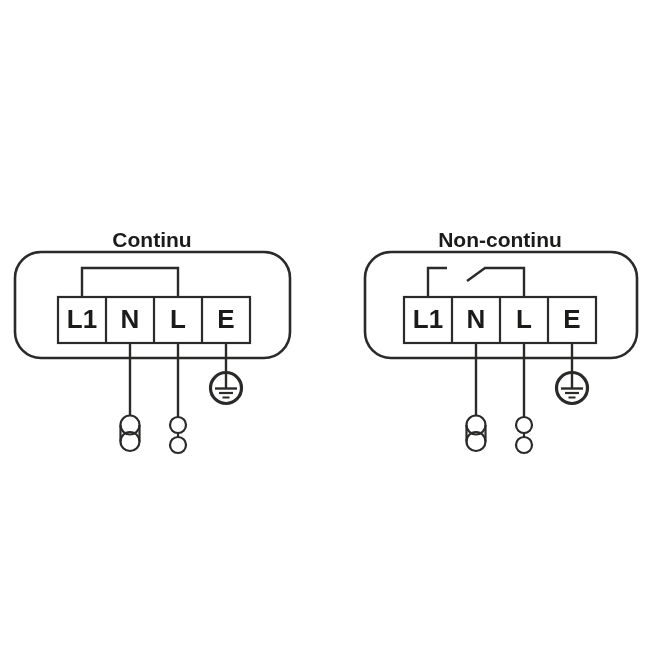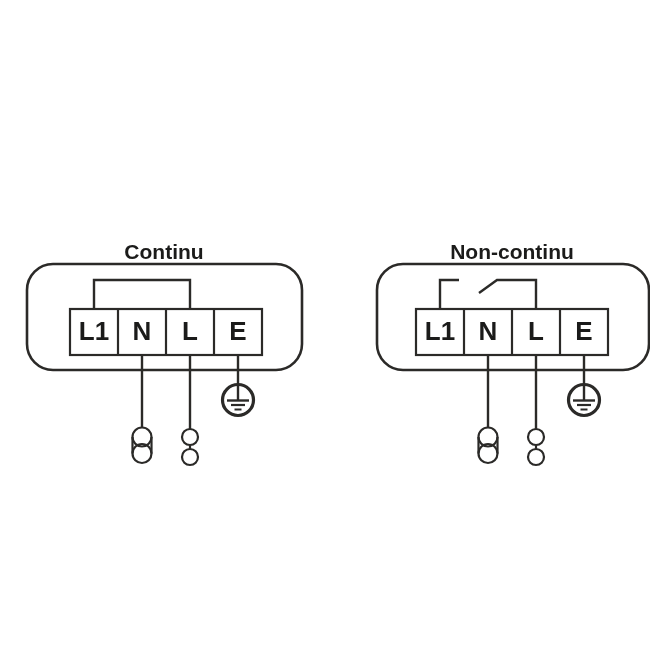--- a/index.html
+++ b/index.html
@@ -9,21 +9,21 @@
   }
   .canvas {
     position: relative;
     width: 650px;
     height: 650px;
     background: #ffffff;
     overflow: hidden;
     font-family: "Liberation Sans", sans-serif;
   }
   figure.diagram {
-    margin: 12px;
+    margin: 0;
     position: absolute;
     top: 218px;
     text-align: right;
   }
   figure.diagram.left  { left: 0;   width: 310px; height: 250px; }
   figure.diagram.right { left: 342px; width: 320px; height: 250px; }
   svg { display: block; }
   svg text {
     font-family: "Liberation Sans", sans-serif;
     font-weight: 700;

